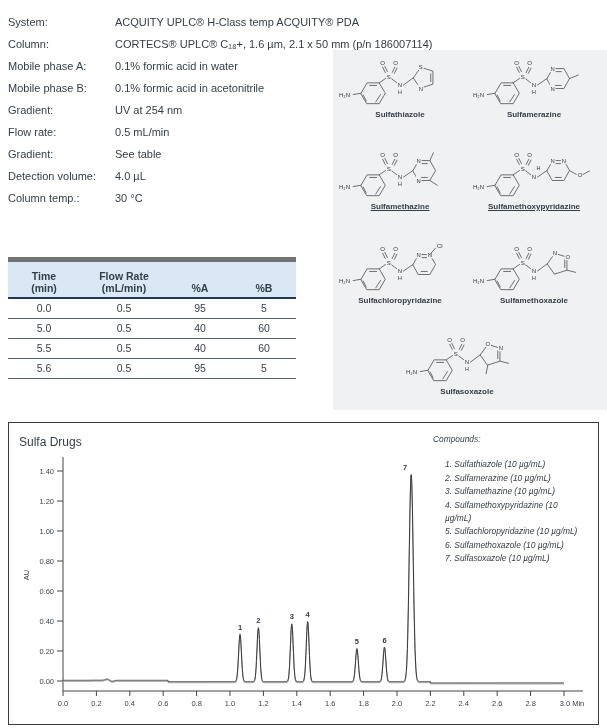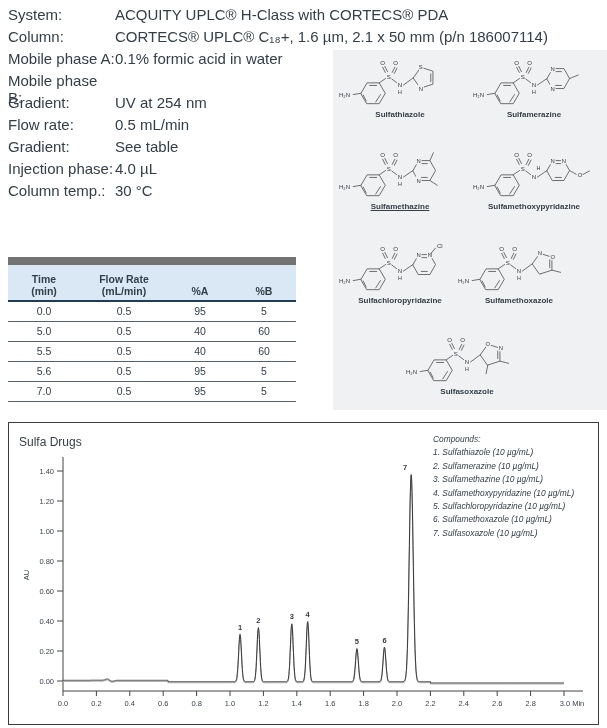--- a/index.html
+++ b/index.html
@@ -1,89 +1,90 @@
 <!DOCTYPE html>
 <html><head>
 <meta charset="utf-8">
 <style>
   html,body{margin:0;padding:0;background:#ffffff;}
   #page{position:relative;width:607px;height:728px;background:#fff;
         font-family:"Liberation Sans", sans-serif;color:#333e48;overflow:hidden;}
   
   #params{position:absolute;left:8px;top:6px;width:330px;}
-  .prow{display:flex;height:22px;align-items:flex-start;font-size:15px;}
+  .prow{display:flex;height:22px;align-items:flex-end;font-size:11px;}
   .plabel{width:107px;flex:0 0 107px;}
   .pvalue{flex:1;white-space:nowrap;}
   
   #gtable{position:absolute;left:8px;top:257px;border-collapse:collapse;width:288px;
           font-size:10.5px;}
   #gtable thead td{background:#d9e8f4;font-weight:bold;text-align:center;
-          padding:8px 0 3px 0;border-top:8px solid #737373;border-bottom:2px solid #1e3c5a;
+          padding:8px 0 3px 0;border-top:5px solid #737373;border-bottom:2px solid #1e3c5a;
           line-height:12px;}
   #gtable tbody td{text-align:center;padding:3px 0 4px 0;border-bottom:1px solid #55616c;}
   .c0{width:72px}.c1{width:88px}.c2{width:64px}.c3{width:64px}
   
   #structs{position:absolute;left:333px;top:50px;width:294px;height:360px;
            background:#f0f1f3;}
   .cell{position:absolute;width:130px;text-align:center;}
   .cell svg{display:block;margin:0 auto;}
   .sname{font-size:8px;font-weight:bold;color:#333e48;margin-top:1px;}
   .struct line,.struct polygon{stroke:#5a5a5a;stroke-width:1;fill:none;stroke-linecap:round;}
   .struct text{fill:#333b42;stroke:#f0f1f3;stroke-width:3px;paint-order:stroke;
                font-family:"Liberation Sans",sans-serif;}
   
   #chartbox{position:absolute;left:8px;top:422px;width:589px;height:301px;
             border:1px solid #3c3c3c;background:#fff;}
   #charttitle{position:absolute;left:10px;top:12px;font-size:12px;
               color:#333e48;text-align:center;}
   #legend{position:absolute;left:424px;top:10px;width:162px;font-size:8.4px;
           line-height:13.4px;color:#333e48;font-style:italic;}
-  #legend ul{margin:0;padding:0;list-style:none;}
+  #legend ul{margin:12px;padding:0;list-style:none;}
   #chartsvg{position:absolute;left:0;top:0;}
   .tick{stroke:#444;stroke-width:1;}
   .axis{stroke:#444;stroke-width:1;fill:none;}
   .tlabel{fill:#3a4450;font-size:7.5px;font-family:"Liberation Sans",sans-serif;}
   .pklabel{fill:#2f3b46;font-size:7.5px;font-weight:600;text-anchor:middle;
            font-family:"Liberation Sans",sans-serif;}
 </style>
 </head>
 <body>
 
 <div id="page">
 
   <div id="params">
       <div class="prow">
         <div class="plabel">System:</div>
-        <div class="pvalue">ACQUITY UPLC® H-Class with CORTECS® PDA</div>
+        <div class="pvalue">ACQUITY UPLC® H-Class temp ACQUITY® PDA</div>
       </div>
       <div class="prow">
         <div class="plabel">Column:</div>
         <div class="pvalue">CORTECS® UPLC® C₁₈+, 1.6 µm, 2.1 x 50 mm (p/n 186007114)</div>
       </div>
       <div class="prow">
         <div class="plabel">Mobile phase A:</div>
         <div class="pvalue">0.1% formic acid in water</div>
       </div>
       <div class="prow">
         <div class="plabel">Mobile phase B:</div>
+        <div class="pvalue">0.1% formic acid in acetonitrile</div>
       </div>
       <div class="prow">
         <div class="plabel">Gradient:</div>
         <div class="pvalue">UV at 254 nm</div>
       </div>
       <div class="prow">
         <div class="plabel">Flow rate:</div>
         <div class="pvalue">0.5 mL/min</div>
       </div>
       <div class="prow">
         <div class="plabel">Gradient:</div>
         <div class="pvalue">See table</div>
       </div>
       <div class="prow">
-        <div class="plabel">Injection phase:</div>
+        <div class="plabel">Detection volume:</div>
         <div class="pvalue">4.0 µL</div>
       </div>
       <div class="prow">
         <div class="plabel">Column temp.:</div>
         <div class="pvalue">30 °C</div>
       </div>
     </div>
 
   <table id="gtable">
     <thead>
@@ -112,26 +113,20 @@
           <td class="c1">0.5</td>
           <td class="c2">40</td>
           <td class="c3">60</td>
         </tr>
         <tr>
           <td class="c0">5.6</td>
           <td class="c1">0.5</td>
           <td class="c2">95</td>
           <td class="c3">5</td>
         </tr>
-        <tr>
-          <td class="c0">7.0</td>
-          <td class="c1">0.5</td>
-          <td class="c2">95</td>
-          <td class="c3">5</td>
-        </tr>
       </tbody>
   </table>
 
   <div id="structs">
       <div class="cell" style="left: 2px; top: 5px;">
         <svg class="struct" width="130" height="54" viewBox="0 0 150 62">
           <text x="11" y="48" text-anchor="middle" font-size="7">H₂N</text>
           <line x1="21" y1="45.5" x2="30" y2="44"></line>
           <polygon points="30,44 37,32 51,32 58,44 51,56 37,56"></polygon>
           <line x1="40" y1="35" x2="48" y2="35"></line>
@@ -208,21 +203,21 @@
           <polygon points="90,27 96.5,15.5 109.5,15.5 116,27 109.5,38.5 96.5,38.5"></polygon>
           <line x1="99.5" y1="19" x2="106.5" y2="19"></line>
           <line x1="99.5" y1="35" x2="106.5" y2="35"></line>
           <text x="96.5" y="18.5" text-anchor="middle" font-size="6.8">N</text>
           <text x="96.5" y="41.5" text-anchor="middle" font-size="6.8">N</text>
           <line x1="109.5" y1="15.5" x2="113.5" y2="6.5"></line>
           <line x1="109.5" y1="38.5" x2="118" y2="44"></line>
         </svg>
      <div class="sname">Sulfamethazine</div>
       </div>
-      <div class="cell" style="left: 136px; top: 97px;">
+      <div class="cell" style="left: 136px; top: 97px; text-decoration: underline;">
         <svg class="struct" width="130" height="54" viewBox="0 0 150 62">
           <text x="11" y="48" text-anchor="middle" font-size="7">H₂N</text>
           <line x1="21" y1="45.5" x2="30" y2="44"></line>
           <polygon points="30,44 37,32 51,32 58,44 51,56 37,56"></polygon>
           <line x1="40" y1="35" x2="48" y2="35"></line>
           <line x1="52.5" y1="45.5" x2="47" y2="54"></line>
           <line x1="36" y1="53" x2="32.5" y2="46"></line>
           <line x1="51" y1="32" x2="59" y2="26.5"></line>
           <text x="62" y="27" text-anchor="middle" font-size="7">S</text>
           <text x="55" y="11" text-anchor="middle" font-size="7">O</text>
@@ -269,21 +264,21 @@
           <polygon points="90,27 96.5,15.5 109.5,15.5 116,27 109.5,38.5 96.5,38.5"></polygon>
           <line x1="99.5" y1="19" x2="106.5" y2="19"></line>
           <line x1="99.5" y1="35" x2="106.5" y2="35"></line>
           <text x="96.5" y="18.5" text-anchor="middle" font-size="6.8">N</text>
           <text x="109.5" y="18.5" text-anchor="middle" font-size="6.8">N</text>
           <line x1="109.5" y1="15.5" x2="116" y2="8"></line>
           <text x="121" y="8" text-anchor="middle" font-size="6.8">Cl</text>
         </svg>
      <div class="sname">Sulfachloropyridazine</div>
       </div>
-      <div class="cell" style="left: 121px; top: 191px;">
+      <div class="cell" style="left: 136px; top: 191px;">
         <svg class="struct" width="130" height="54" viewBox="0 0 150 62">
           <text x="11" y="48" text-anchor="middle" font-size="7">H₂N</text>
           <line x1="21" y1="45.5" x2="30" y2="44"></line>
           <polygon points="30,44 37,32 51,32 58,44 51,56 37,56"></polygon>
           <line x1="40" y1="35" x2="48" y2="35"></line>
           <line x1="52.5" y1="45.5" x2="47" y2="54"></line>
           <line x1="36" y1="53" x2="32.5" y2="46"></line>
           <line x1="51" y1="32" x2="59" y2="26.5"></line>
           <text x="62" y="27" text-anchor="middle" font-size="7">S</text>
           <text x="55" y="11" text-anchor="middle" font-size="7">O</text>

